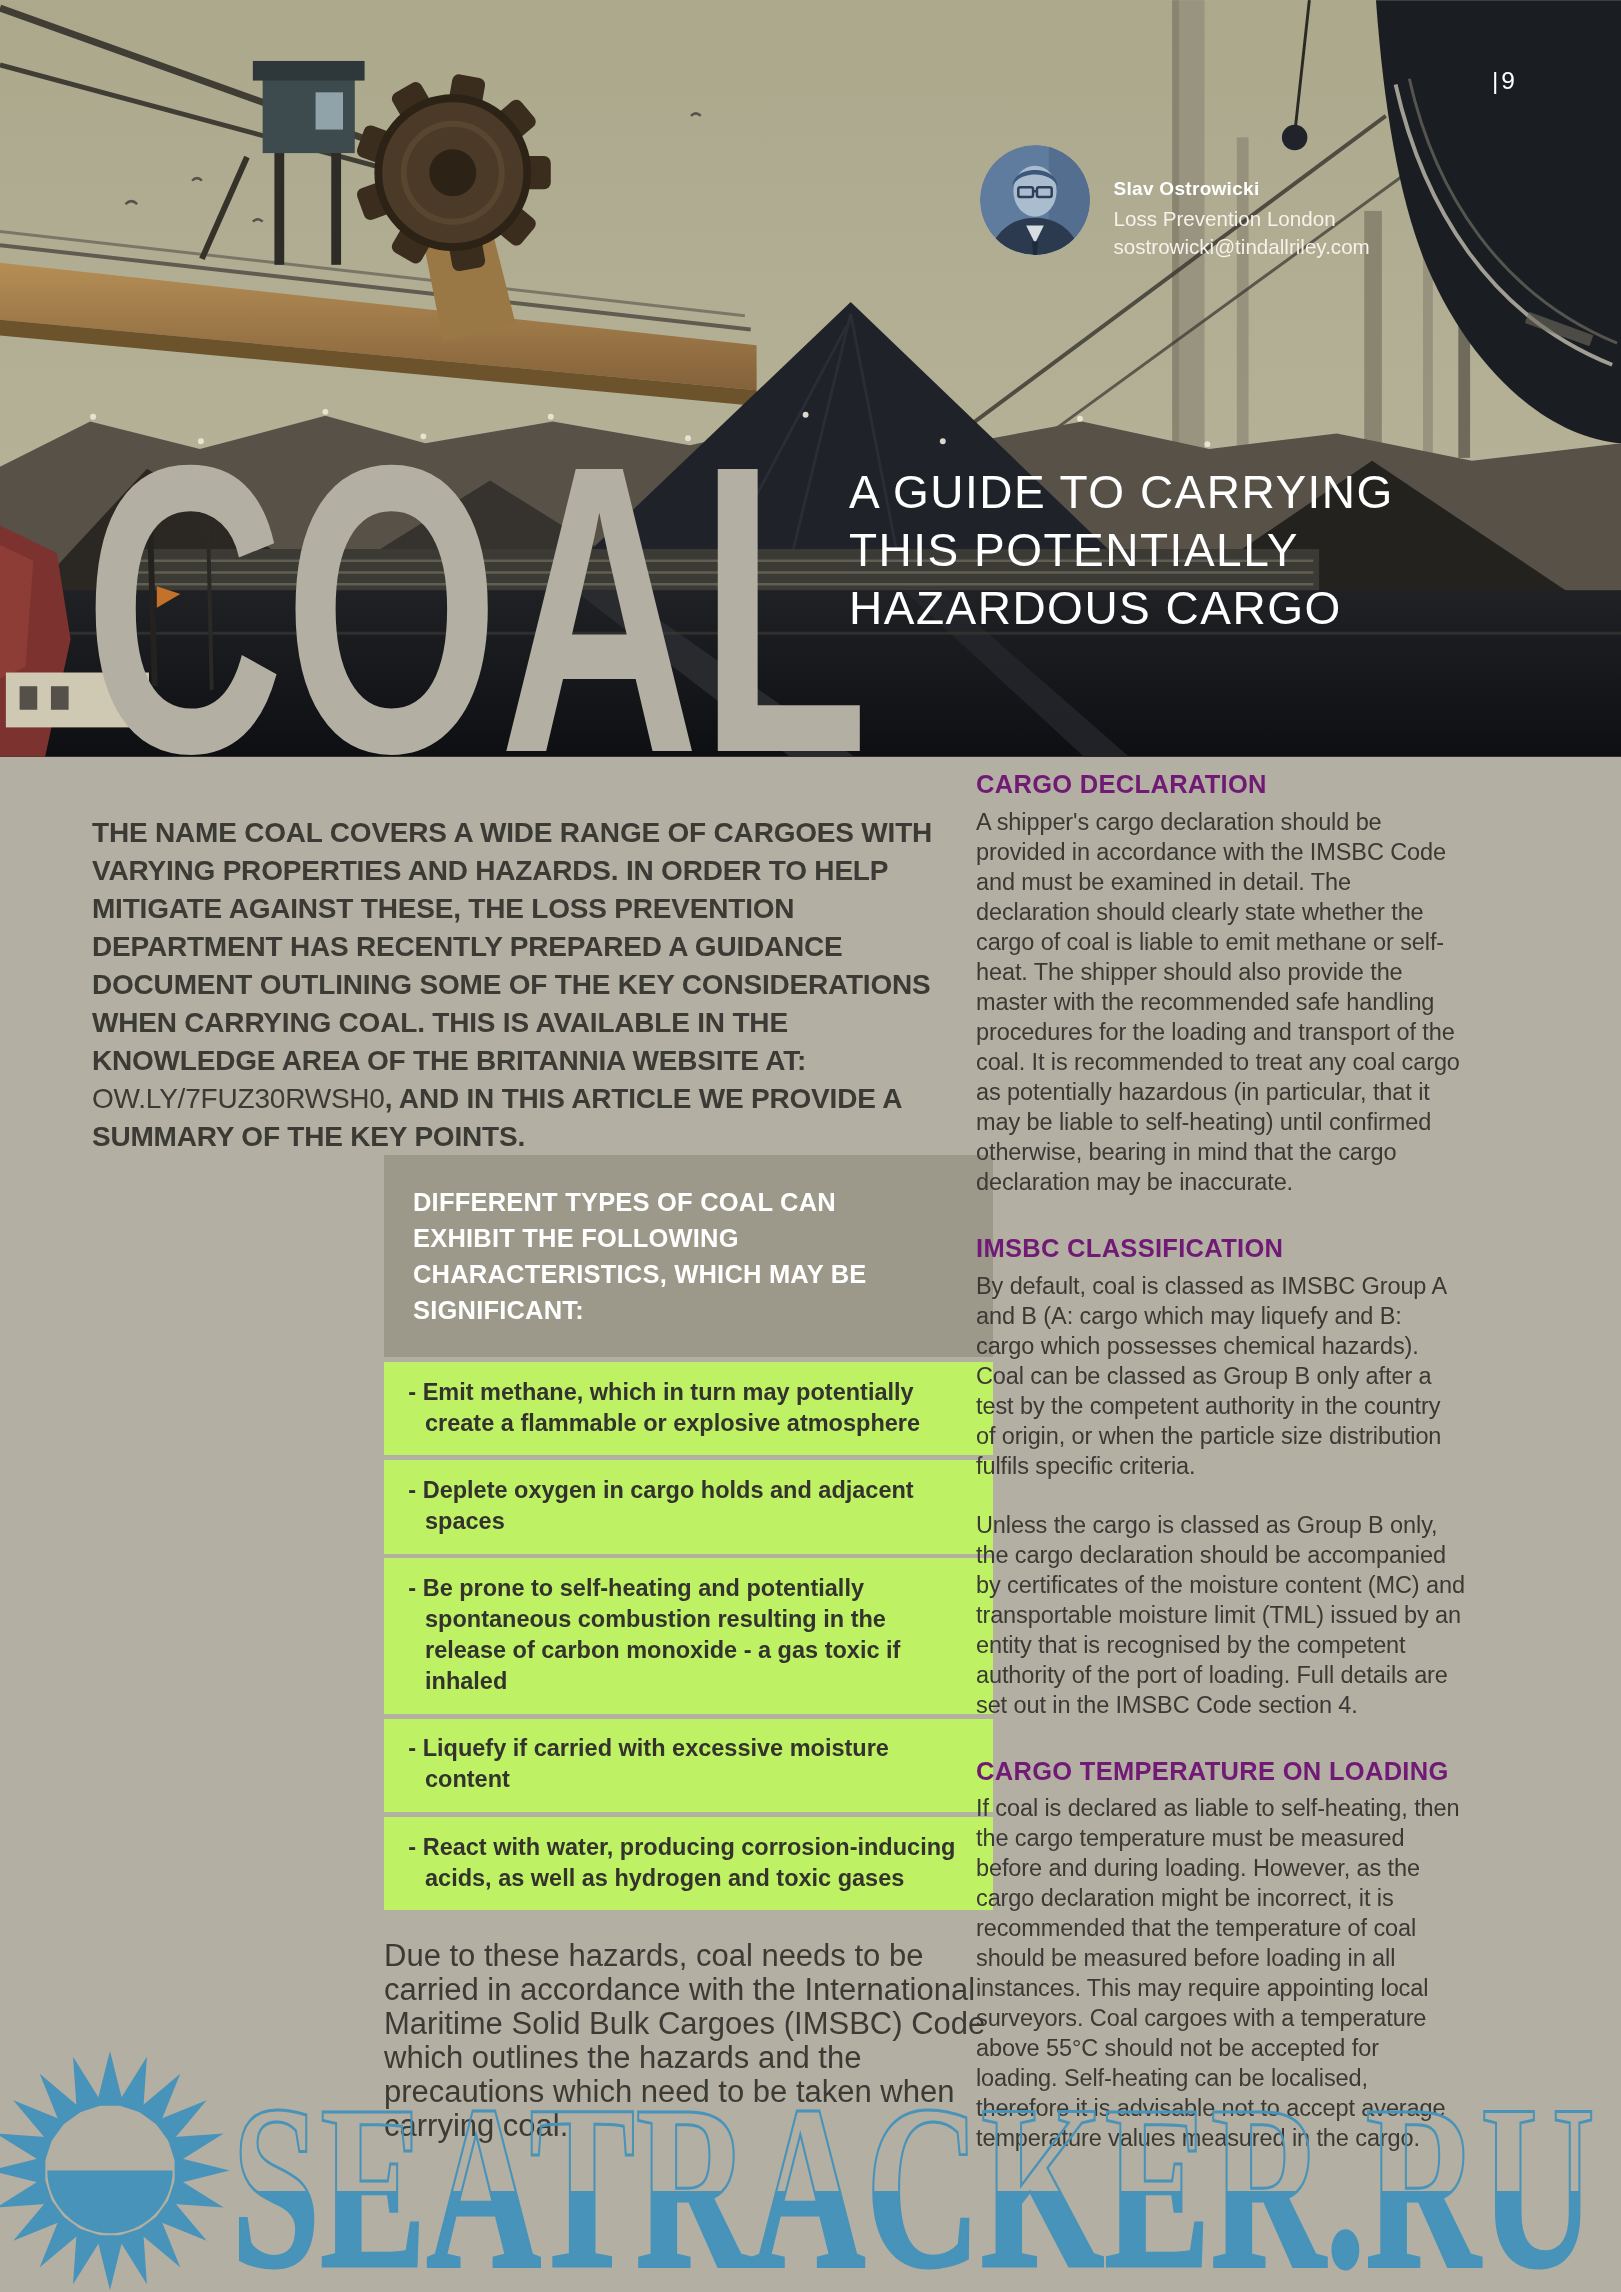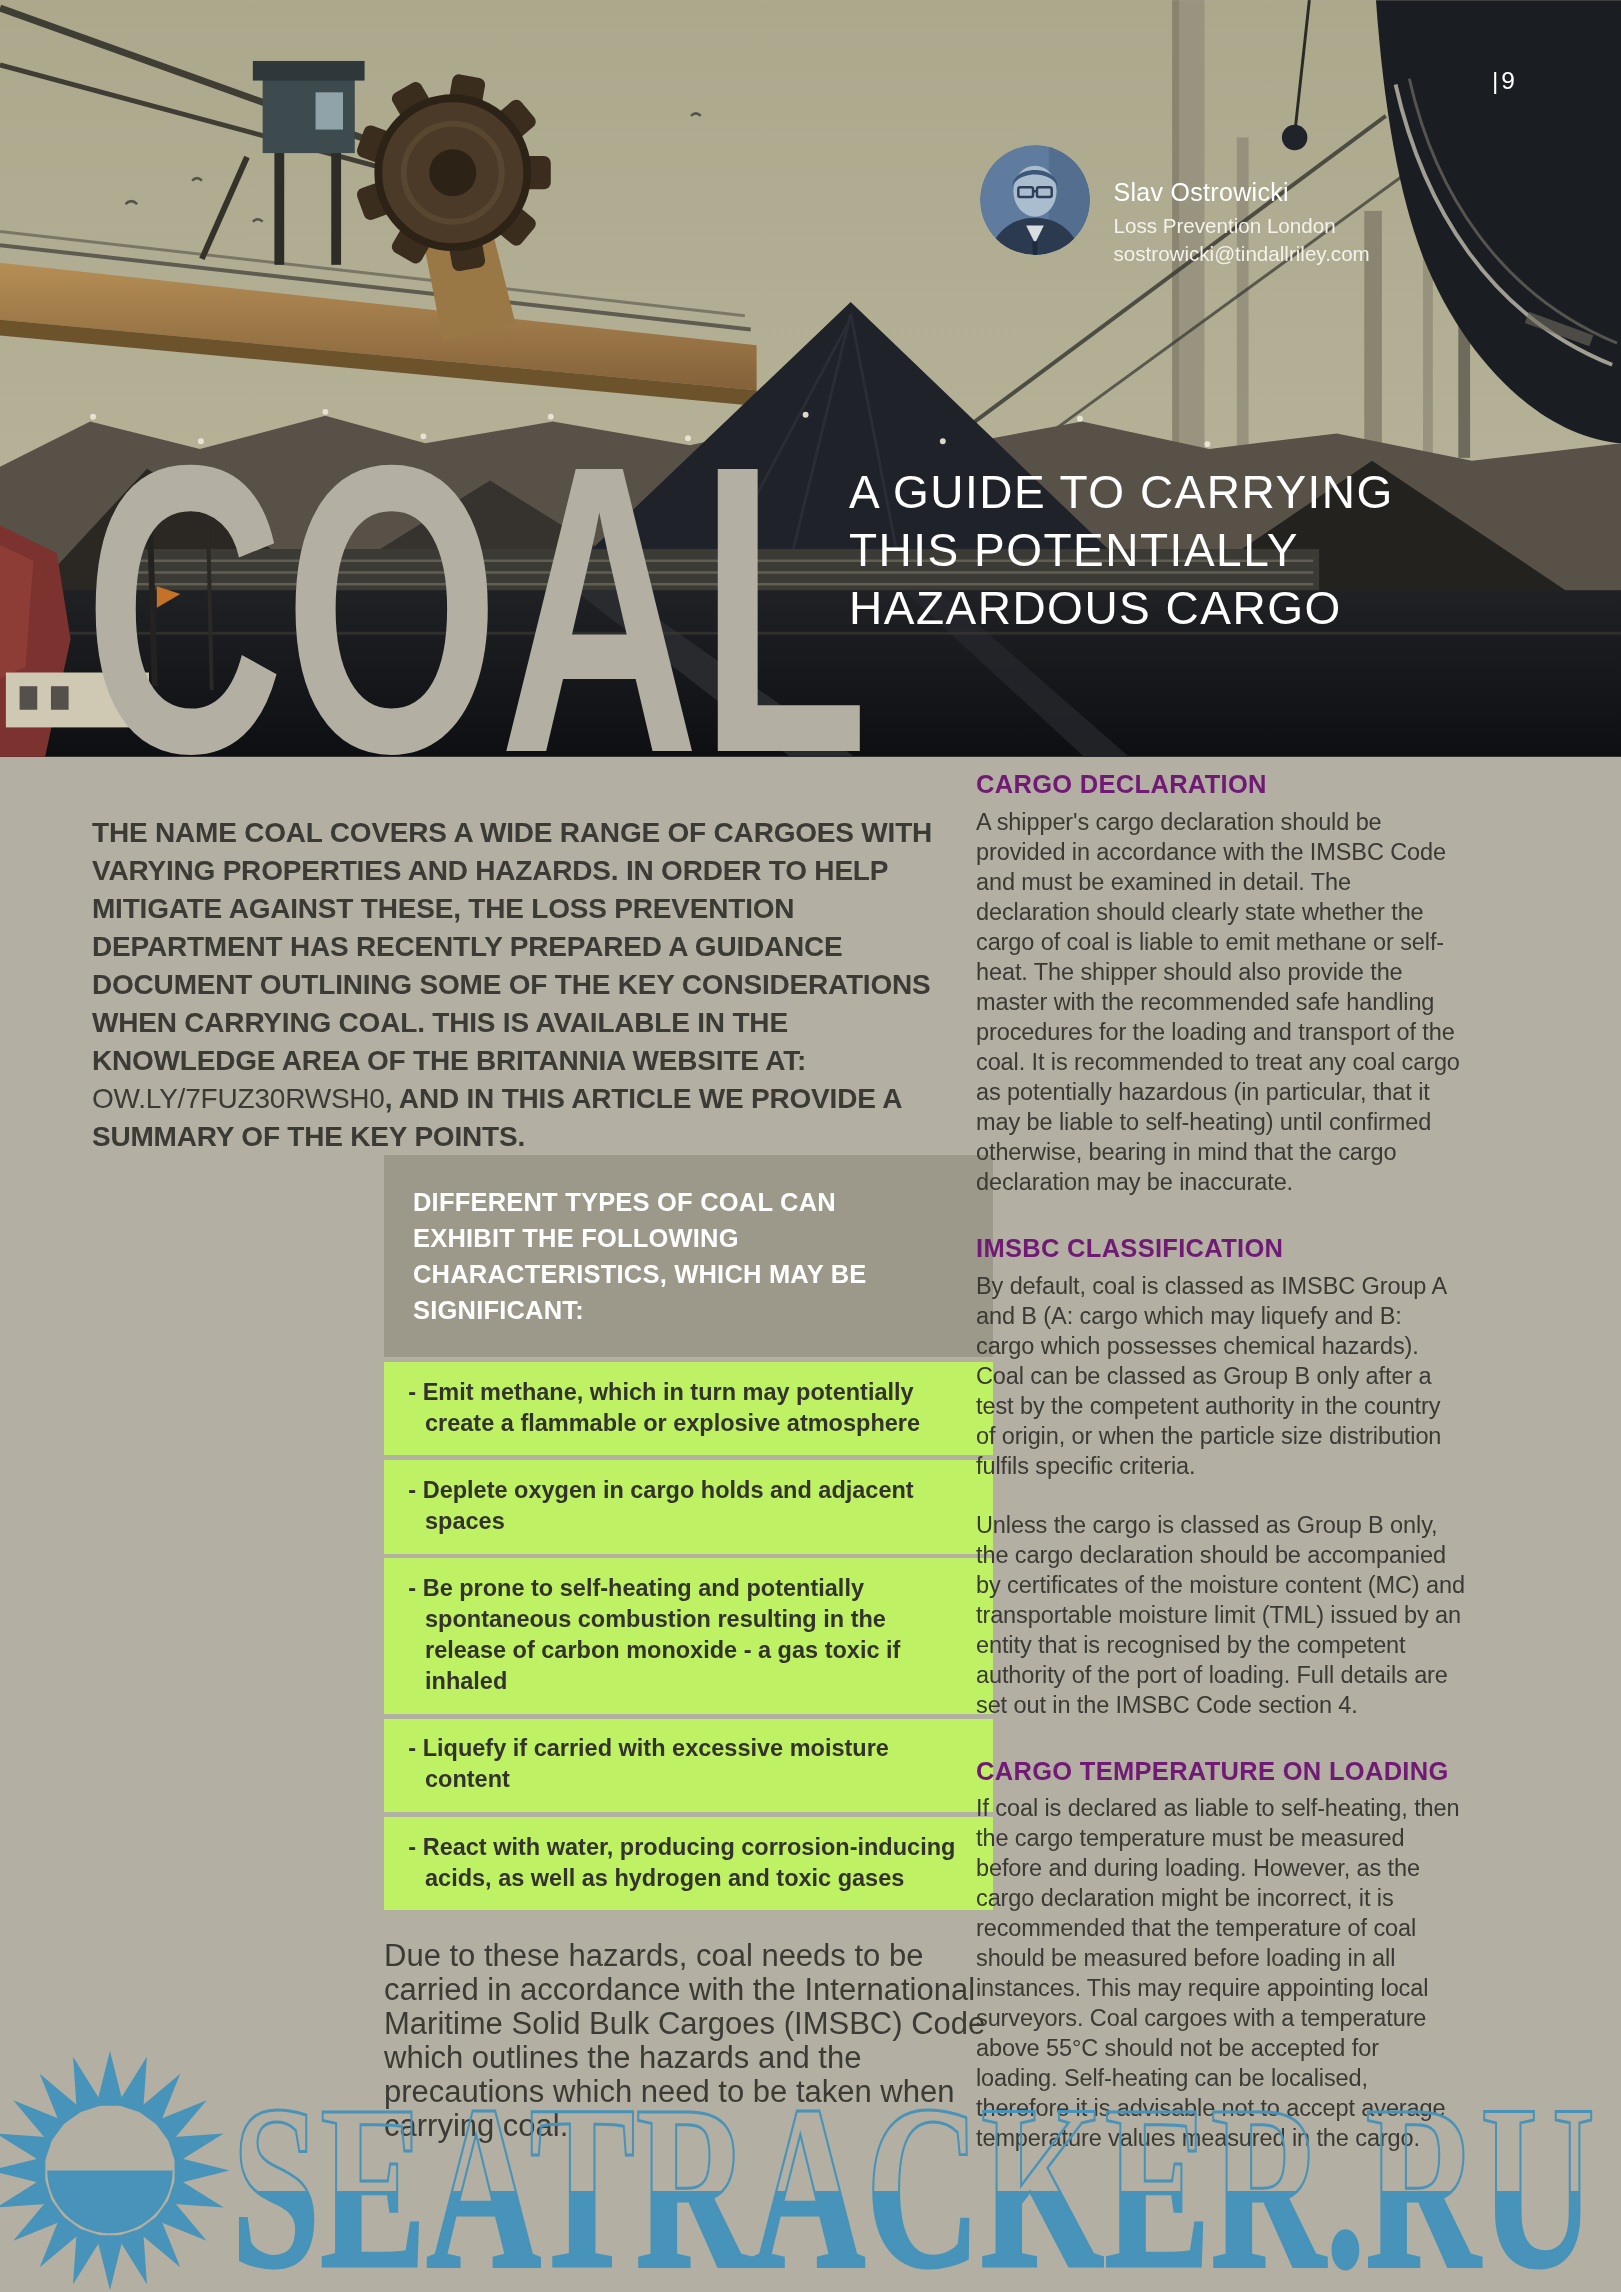--- a/index.html
+++ b/index.html
@@ -13,21 +13,21 @@
     font-family:"Liberation Sans", sans-serif;
     font-weight:700;font-size:418px;fill:#b3afa2;
   }
   .pagenum{
     position:absolute;left:1492px;top:67px;color:#ffffff;
     font-size:24.5px;letter-spacing:2.9px;font-weight:400;
   }
   .author{position:absolute;left:980px;top:145px;display:flex;align-items:flex-start;}
   .avatar{width:110px;height:110px;border-radius:50%;overflow:hidden;flex:0 0 auto;display:block;}
   .author-text{margin-left:23.5px;padding-top:33px;color:#ffffff;}
-  .author-name{font-size:25px;font-weight:400;letter-spacing:0.3px;}
+  .author-name{font-size:19px;font-weight:700;letter-spacing:0.3px;}
   .author-role{font-size:20.6px;margin-top:6.9px;color:#f4f2ea;}
   .author-email{font-size:20.6px;margin-top:3.9px;color:#f4f2ea;}
   .headline{
     position:absolute;left:849px;top:463px;color:#ffffff;
     font-size:46px;line-height:58px;font-weight:400;letter-spacing:1.5px;
     text-transform:uppercase;white-space:nowrap;
   }
   .intro{
     position:absolute;left:92px;top:814px;width:849px;
     font-size:28px;font-weight:700;line-height:38px;color:#3b3a34;

